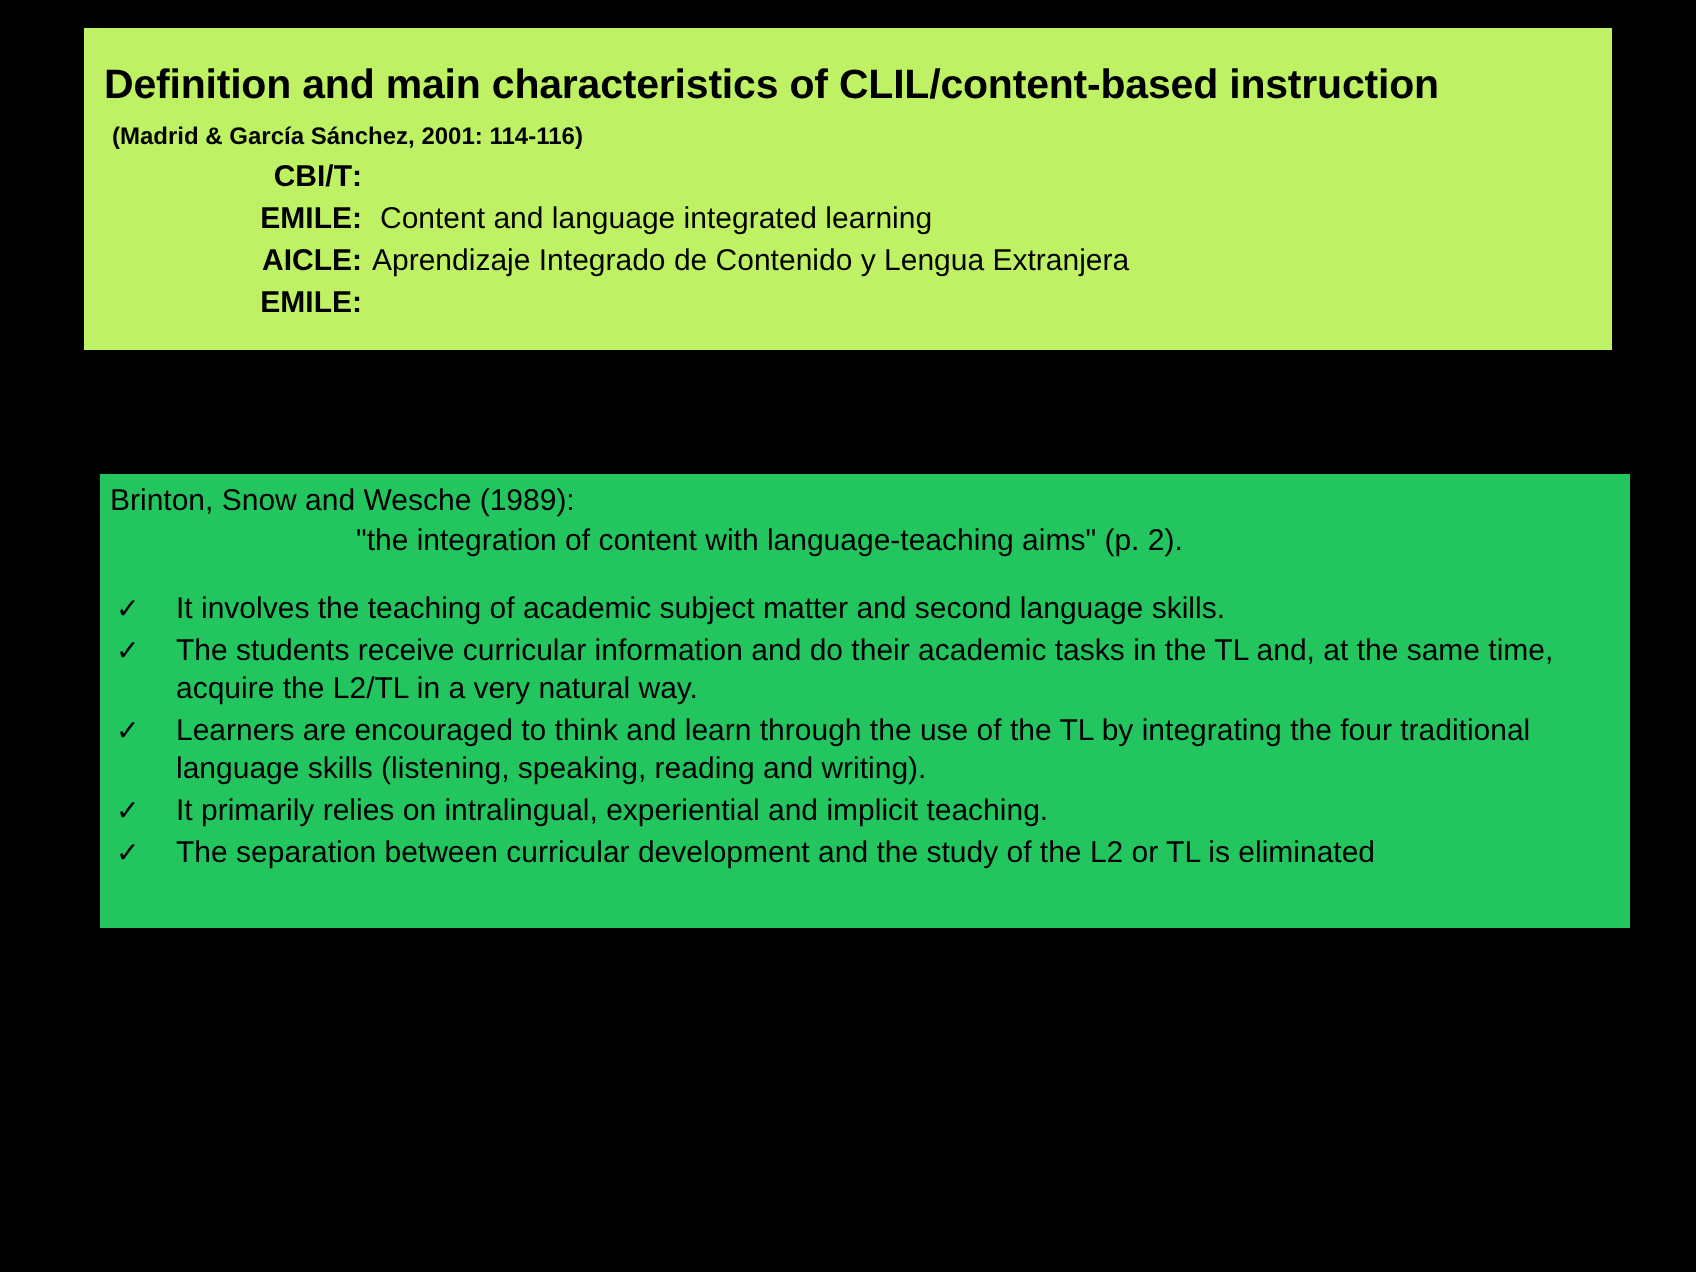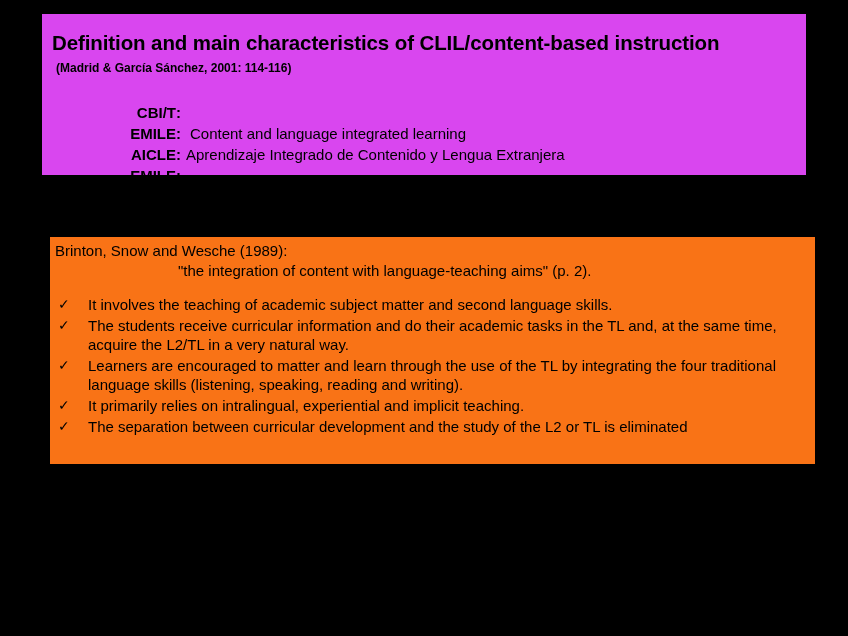--- a/index.html
+++ b/index.html
@@ -16,21 +16,21 @@
     font-family: "Liberation Sans", sans-serif;
   }
 
   
   #title-panel {
     position: absolute;
     left: 42px;
     top: 14px;
     width: 764px;
     height: 161px;
-    background: #d946ef;
+    background: #bef264;
     box-sizing: border-box;
   }
   #title-heading {
     position: absolute;
     left: 10px;
     top: 17px;
     font-size: 20.5px;
     font-weight: bold;
     color: #000000;
     letter-spacing: -0.1px;
@@ -43,21 +43,21 @@
     font-size: 12px;
     font-weight: bold;
     color: #000000;
     white-space: nowrap;
   }
 
   
   #acronym-list {
     position: absolute;
     left: 60px;
-    top: 90px;
+    top: 66px;
     width: 700px;
   }
   .acronym-row {
     display: flex;
     align-items: baseline;
     height: 21px;
     font-size: 15px;
     color: #000000;
     white-space: nowrap;
   }
@@ -83,21 +83,21 @@
     font-style: italic;
   }
 
   
   #body-panel {
     position: absolute;
     left: 50px;
     top: 237px;
     width: 765px;
     height: 227px;
-    background: #f97316;
+    background: #22c55e;
     box-sizing: border-box;
   }
   #source-line {
     position: absolute;
     left: 5px;
     top: 5px;
     font-size: 15px;
     color: #000000;
     white-space: nowrap;
   }
@@ -181,21 +181,21 @@
         <div class="bullet-item">
           <span class="bullet-mark">✓</span>
           <span class="bullet-text"><span>It involves the teaching of </span><b>academic subject</b><span> matter and second </span><b>language</b><span> skills.</span></span>
         </div>
         <div class="bullet-item">
           <span class="bullet-mark">✓</span>
           <span class="bullet-text"><span>The students receive </span><b>curricular information</b><span> and do their academic tasks in the TL and, at the same time, </span><b>acquire the L2/TL</b><span> in a very natural way.</span></span>
         </div>
         <div class="bullet-item">
           <span class="bullet-mark">✓</span>
-          <span class="bullet-text"><span>Learners are encouraged to </span><b>matter</b><span> and </span><b>learn</b><span> through the use of the TL by integrating the four traditional language skills (listening, speaking, reading and writing).</span></span>
+          <span class="bullet-text"><span>Learners are encouraged to </span><b>think</b><span> and </span><b>learn</b><span> through the use of the TL by integrating the four traditional language skills (listening, speaking, reading and writing).</span></span>
         </div>
         <div class="bullet-item">
           <span class="bullet-mark">✓</span>
           <span class="bullet-text"><span>It primarily relies on </span><b>intralingual</b><span>, </span><b>experiential</b><span> and </span><b>implicit</b><span> teaching.</span></span>
         </div>
         <div class="bullet-item">
           <span class="bullet-mark">✓</span>
           <span class="bullet-text"><span>The separation between curricular development and the study of the L2 or TL is eliminated</span></span>
         </div>
       </div>

